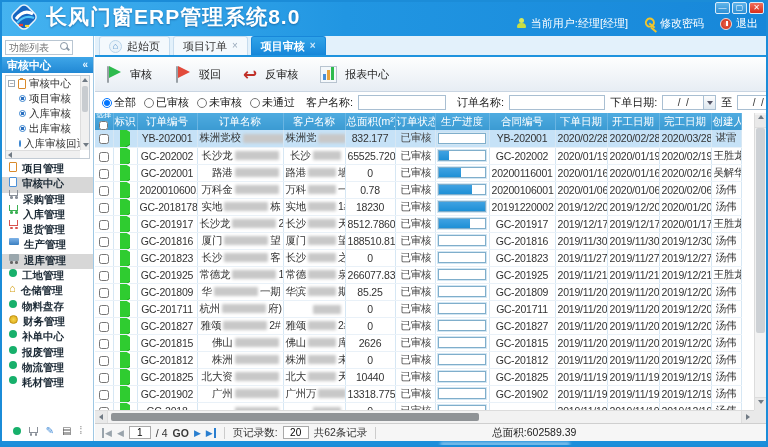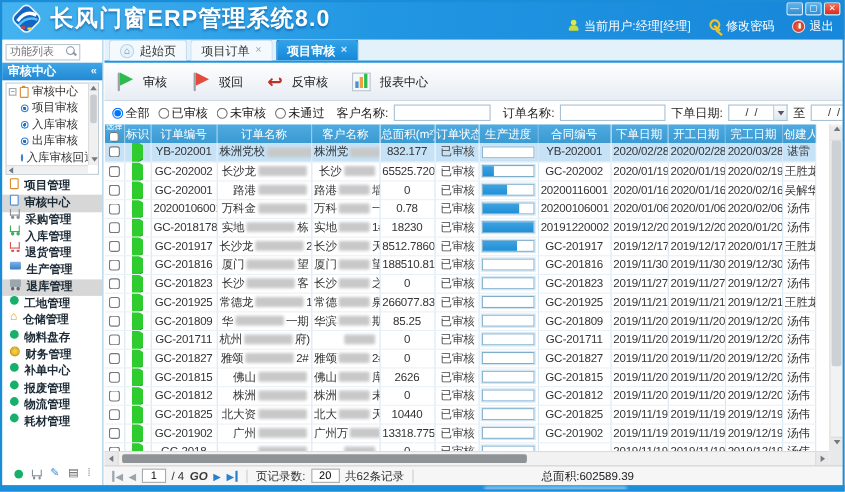--- a/index.html
+++ b/index.html
@@ -130,21 +130,21 @@
   .corner{position:absolute;right:2px;top:410px;width:12px;height:13px;background:#e9e9e9;z-index:4}
 
   
   .pagebar{position:absolute;left:95px;right:2px;top:423px;height:18px;background:#F6F6F6;border-top:1px solid #CFCFCF;display:flex;align-items:center;gap:5px;padding:0 7px;color:#333;font-size:10.5px;z-index:4}
   .pg{font-size:9px;line-height:10px;color:#9aa4ac}
   .pg.on{color:#2a7fd0}
   .pg.first{border-left:2px solid #9aa4ac;padding-left:1px}
   .pg.last{border-right:2px solid #2a7fd0;padding-right:1px}
   .pgin{width:22px;height:13px;border:1px solid #a9a9a9;text-align:center;font-size:10px}
   .pgin.size{width:26px}
-  .go{font-weight:bold;font-style:italic;color:#3a3a3a;letter-spacing:0}
+  .go{font-weight:bold;color:#3a3a3a;letter-spacing:0}
   .psep{width:1px;height:12px;background:#ccc;margin:0 3px}
   .total{margin-left:108px;color:#222}
   .bluestrip{position:absolute;left:0;right:0;top:441px;height:6px;background:#1C8FDB;z-index:55}
   .bluestrip i{position:absolute;left:440px;top:1px;width:130px;height:4px;background:rgba(255,255,255,.45);filter:blur(1.5px);border-radius:2px}
 </style>
 </head>
 <body>
 
 <div class="topbar">
   <div class="brand">

